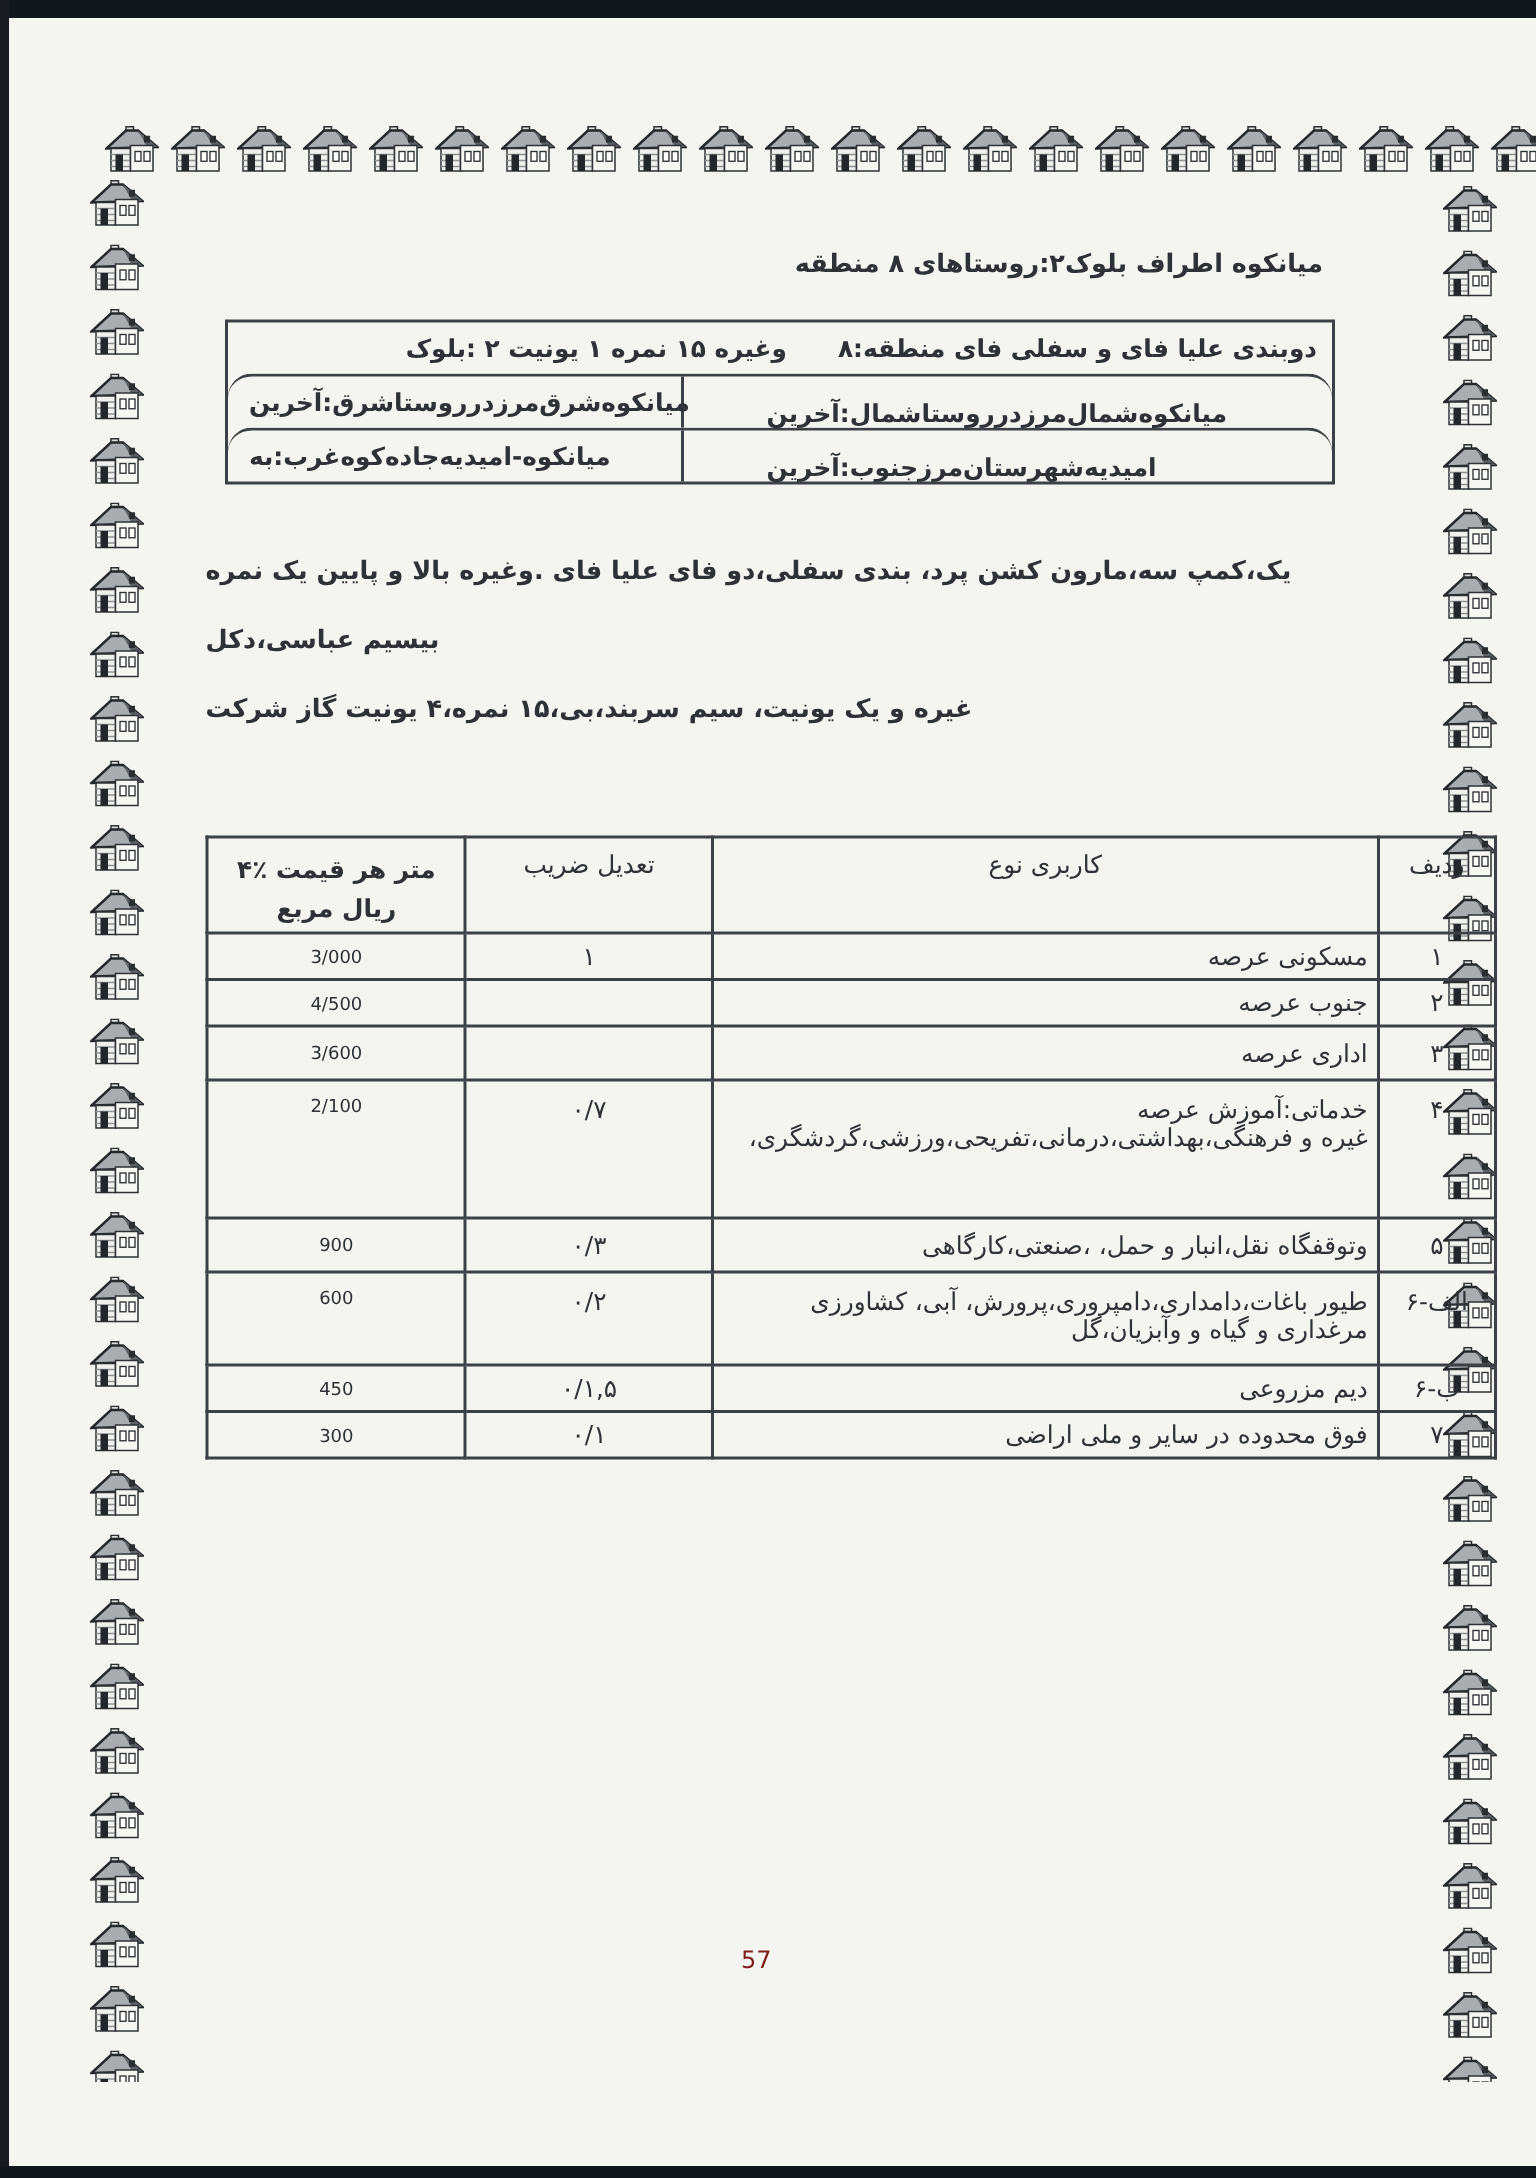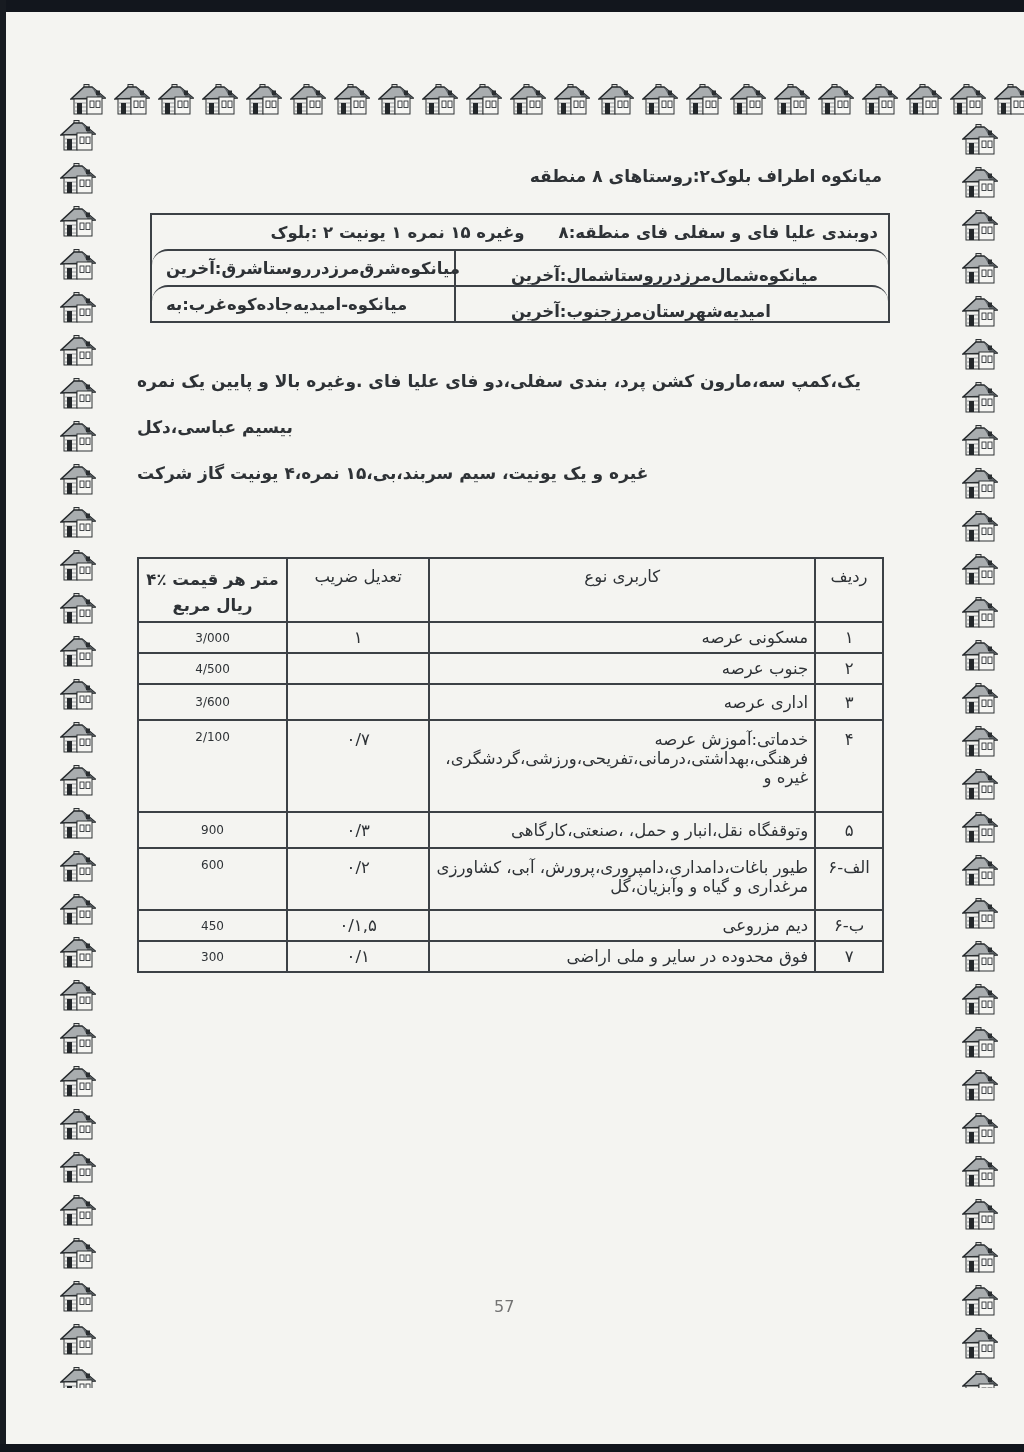--- a/index.html
+++ b/index.html
@@ -27,34 +27,34 @@
               background:transparent;font-size:16.5px;}
   .info-row{display:flex;height:34px;align-items:center;border-radius:16px;}
   .info-row + .info-row{border-top:2px solid #3c4146;}
   .info-row1{justify-content:flex-end;gap:34px;padding:0 10px;}
   .cell-l{width:304px;padding-left:14px;box-sizing:border-box;border-right:2px solid #3c4146;
           display:flex;align-items:center;height:100%;}
   .cell-r{flex:1;padding-left:8px;display:flex;align-items:flex-end;height:100%;margin-left:47px;}
   
   .para{left:137px;top:358px;width:750px;text-align:left;font-size:17px;line-height:46px;}
   
-  table.rates{left:137px;top:557px;width:747px;position:absolute;border-collapse:collapse;
+  table.rates{left:137px;top:557px;width:861px;position:absolute;border-collapse:collapse;
               font-size:16.5px;}
   table.rates td,table.rates th{border:2px solid #3c4146;padding:2px 6px;font-weight:normal;}
   col.c-price{width:150px;} col.c-coef{width:143px;} col.c-usage{width:386px;} col.c-id{width:68px;}
   tr.hdr{height:64px;} tr.hdr th{vertical-align:top;padding-top:8px;text-align:center;}
   .hdr-price div{line-height:26px;}
   td.price{text-align:center;font-weight:bold;font-size:12px;font-family:"DejaVu Sans",sans-serif;}
   td.coef{text-align:center;}
   td.usage{text-align:right;padding-left:30px;}
   td.rid{text-align:center;}
   tr.r-s{height:31px;} tr.r-m{height:36px;} tr.r-tall1{height:92px;} tr.r-tall2{height:62px;}
   tr.vtop td{vertical-align:top;padding-top:9px;}
   
-  .pageno{left:494px;top:1297px;font-size:16px;color:#737373;}
+  .pageno{left:494px;top:1297px;font-size:16px;color:#7f1d1d;}
 </style>
 </head>
 <body>
 
 <div class="abs scan-top"></div>
 <div class="abs scan-left"></div>
 <div class="abs scan-bottom"></div>
 
 <div class="abs deco deco-top" id="deco-top">
     <svg class="house" width="36" height="32" viewBox="0 0 36 32">

